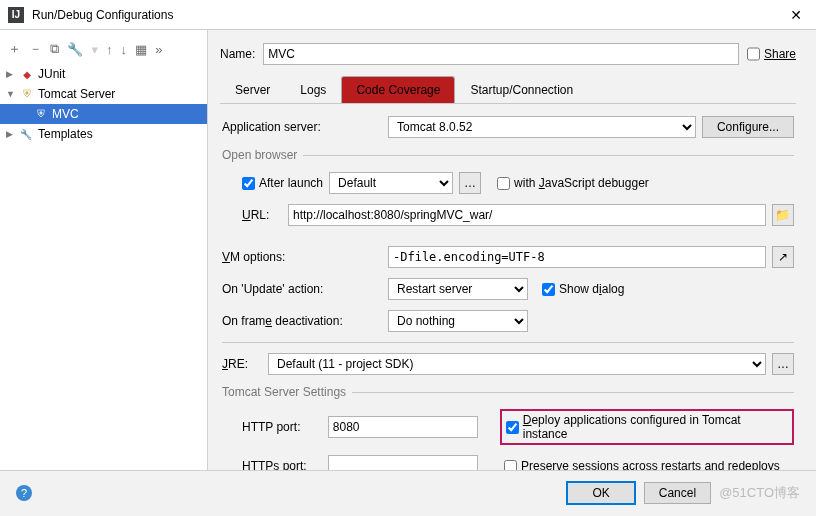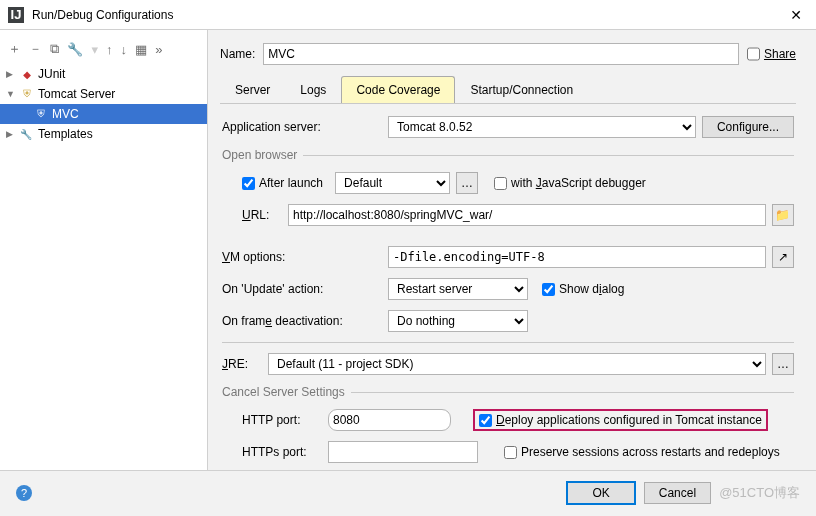--- a/index.html
+++ b/index.html
@@ -1,19 +1,19 @@
 <!DOCTYPE html>
 <html><head>
 <meta charset="utf-8">
 <style>
 * { box-sizing: border-box; margin: 0; padding: 0; font-family: "Segoe UI", Tahoma, sans-serif; font-size: 12px; }
 body { background: #f2f2f2; width: 816px; height: 516px; overflow: hidden; }
 
 .titlebar { background: #fff; height: 30px; display: flex; align-items: center; padding: 0 8px; border-bottom: 1px solid #d0d0d0; }
-.titlebar .icon-box { width: 16px; height: 16px; background: #3c3f41; color: #fff; font-size: 13px; display: inline-flex; align-items: center; justify-content: center; margin-right: 8px; font-weight: bold; }
+.titlebar .icon-box { width: 16px; height: 16px; background: #3c3f41; color: #fff; font-size: 10px; display: inline-flex; align-items: center; justify-content: center; margin-right: 8px; font-weight: bold; }
 .titlebar .title { flex: 1; }
 .titlebar .close { font-size: 14px; cursor: pointer; padding: 0 6px; }
 
 .main { display: flex; height: 440px; }
 .sidebar { width: 208px; background: #fff; border-right: 1px solid #d0d0d0; padding-top: 4px; display: flex; flex-direction: column; }
 .toolbar { padding: 6px 8px; display: flex; gap: 8px; align-items: center; color: #6e6e6e; }
 .toolbar span { cursor: pointer; font-size: 13px; }
 .tree { flex: 1; }
 .tree-item { display: flex; align-items: center; padding: 3px 6px; cursor: pointer; gap: 4px; }
 .tree-item.selected { background: #3874d1; color: #fff; }
@@ -23,21 +23,21 @@
 .tomcat-ic { color: #c8a032; }
 .tpl-ic { color: #3c6e96; }
 
 .content { flex: 1; padding: 12px 20px 0 12px; background: #f2f2f2; overflow: hidden; }
 .name-row { display: flex; align-items: center; gap: 8px; margin-bottom: 10px; }
 .name-row input { flex: 1; height: 24px; border: 1px solid #b4b4b4; padding: 0 6px; background: #fff; }
 .share { display: flex; align-items: center; gap: 4px; }
 
 .tabs { display: flex; border-bottom: 1px solid #c8c8c8; }
 .tab { padding: 6px 14px; cursor: pointer; border: 1px solid transparent; border-bottom: none; }
-.tab.active { background: #fef9c3; border-color: #aaa; border-radius: 3px 3px 0 0; }
+.tab.active { background: #b91c1c; border-color: #aaa; border-radius: 3px 3px 0 0; }
 
 .panel { padding: 12px 2px; }
 .row { display: flex; align-items: center; margin-bottom: 10px; gap: 6px; }
 .label { width: 160px; }
 select, input[type=text] { border: 1px solid #b4b4b4; height: 22px; padding: 0 4px; background: #fff; }
 select { height: 22px; }
 .btn { border: 1px solid #adadad; background: #e1e1e1; padding: 3px 14px; cursor: pointer; }
 .btn.ok { border: 2px solid #0078d7; padding: 3px 24px; text-align: center; }
 
 fieldset { border: 1px solid #c8c8c8; border-left: none; border-right: none; border-bottom: none; padding: 10px 0 4px; margin: 6px 0; position: relative; }
@@ -126,21 +126,21 @@
         <button class="btn">Configure...</button>
       </div>
 
       <fieldset>
         <legend>Open browser</legend>
         <div class="row" style="padding-left:20px">
           <label class="chk">
             <input type="checkbox" checked="" style="">
               <span>After launch</span>
           </label>
-          <select style="width:115px;margin-left:6px">
+          <select style="width:124px;">
             <option>Default</option>
           </select>
           <span class="ic-btn">…</span>
           <label class="chk" style="margin-left:10px">
             <input type="checkbox" style="">
               <span><span>with </span><span class="underline">J</span><span>avaScript debugger</span></span>
           </label>
         </div>
         <div class="row" style="padding-left:20px">
           <span style="width:40px"><span class="underline">U</span>RL:</span>
@@ -169,24 +169,24 @@
 
       <div class="row" style="border-top:1px solid #c8c8c8;padding-top:10px">
         <span style="width:40px"><span class="underline">J</span>RE:</span>
         <select style="flex:1">
           <option>Default <span style="color:#888">(11 - project SDK)</span></option>
         </select>
         <span class="ic-btn">…</span>
       </div>
 
       <fieldset>
-        <legend>Cancel Server Settings</legend>
+        <legend>Tomcat Server Settings</legend>
         <div class="row" style="padding-left:20px">
           <span style="width:80px">HTTP port:</span>
-          <input type="text" style="width: 123px; border-radius: 9px;" value="8080">
+          <input type="text" style="width: 150px;" value="8080">
           <span style="width:10px"></span>
           <span class="highlight-box">
             <label class="chk">
               <input type="checkbox" checked="" style="">
               <span><span class="underline">D</span>eploy applications configured in Tomcat instance</span>
             </label>
           </span>
         </div>
         <div class="row" style="padding-left:20px">
           <span style="width:80px">HTTPs port:</span>

